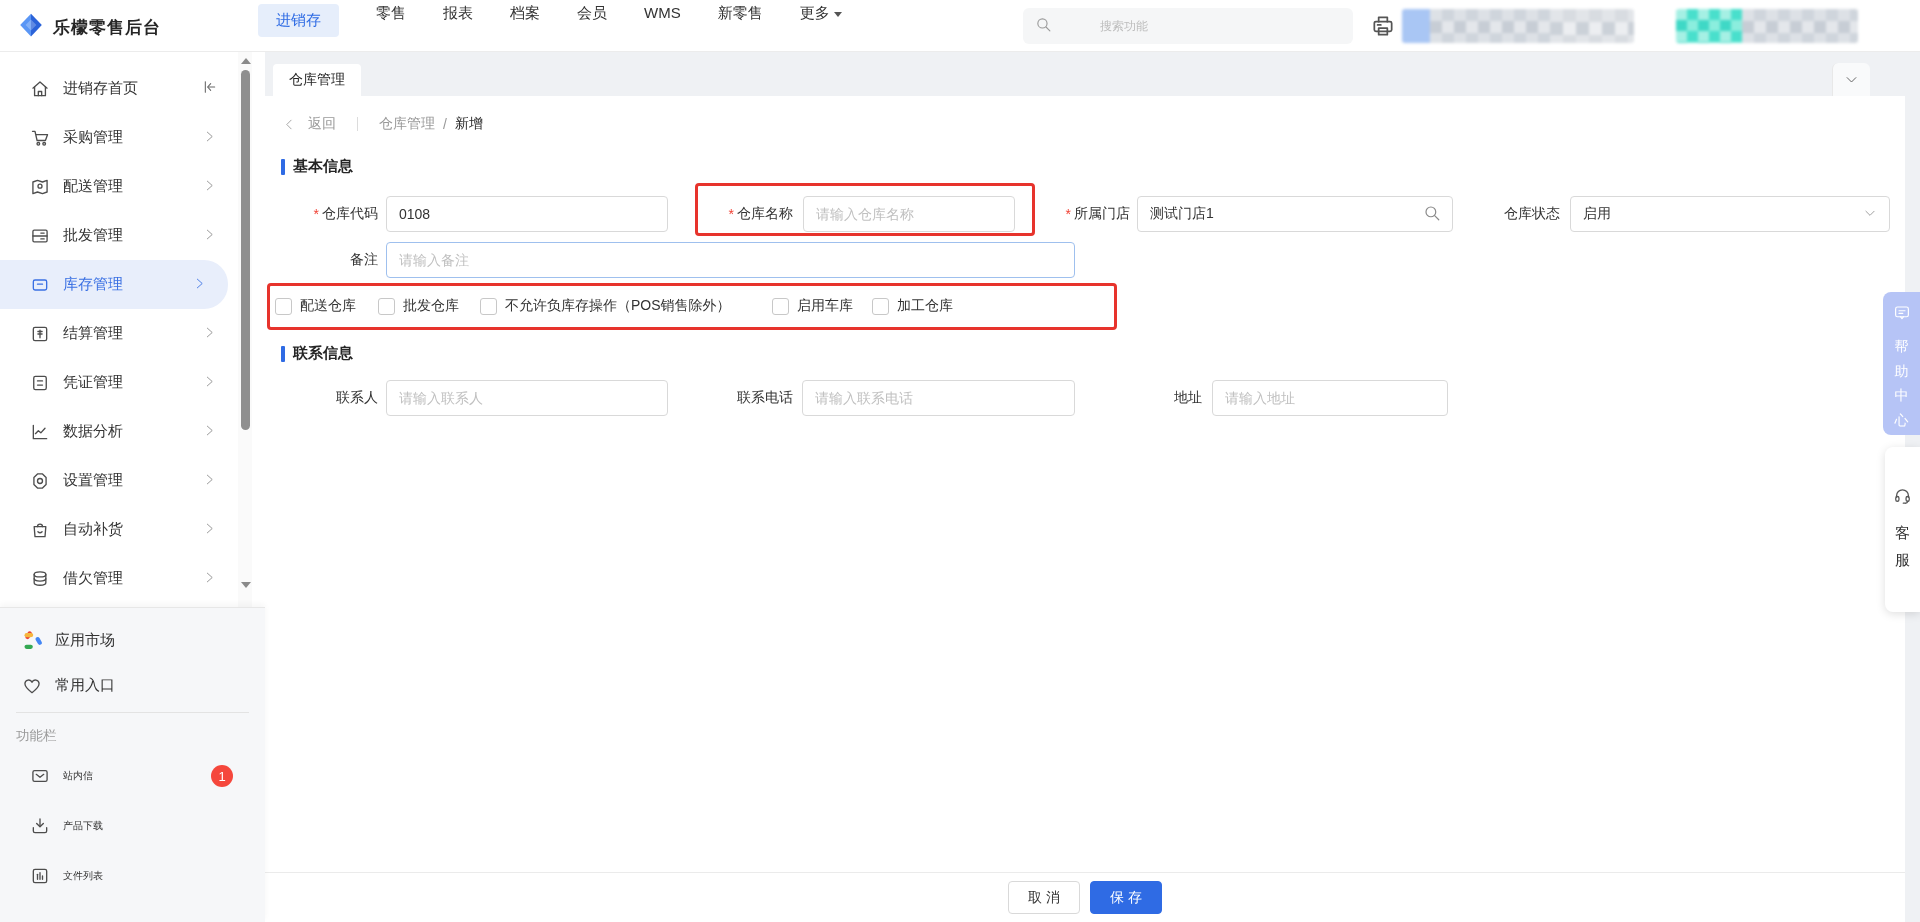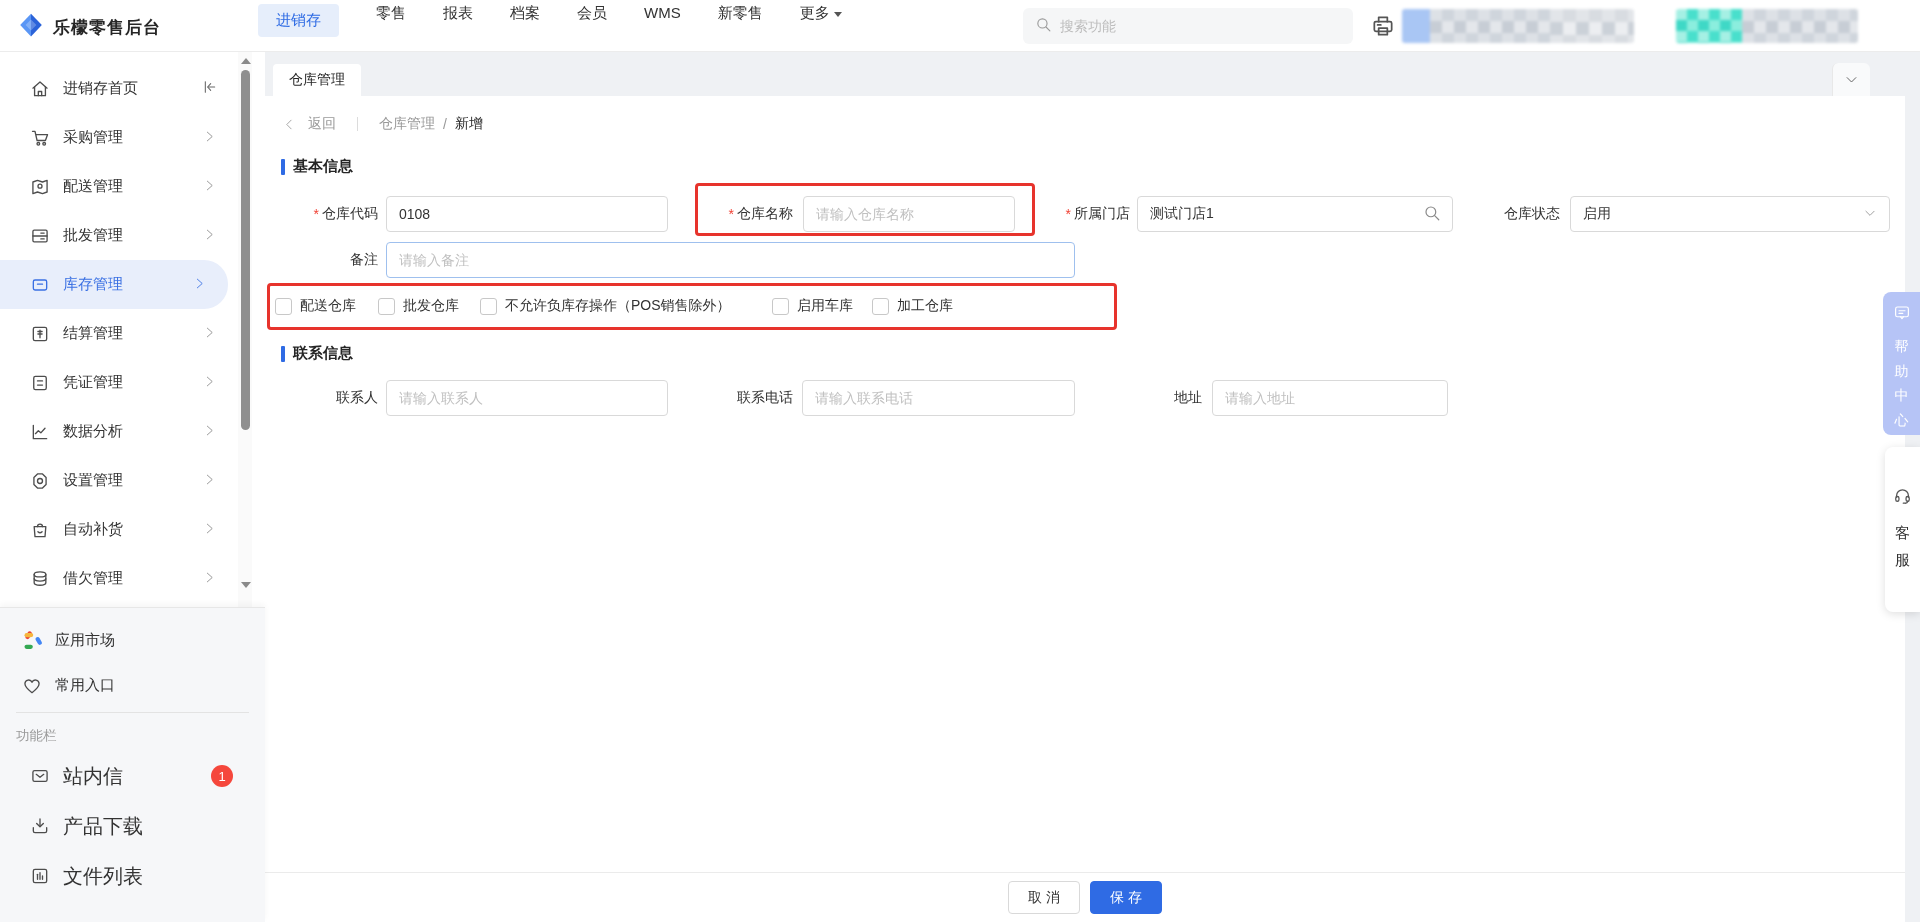--- a/index.html
+++ b/index.html
@@ -9,21 +9,21 @@
 
   
   .topbar { position:absolute; left:0; top:0; width:1920px; height:52px; background:#fff; border-bottom:1px solid #ececec; z-index:30; }
   .logo { position:absolute; left:18px; top:12px; display:flex; align-items:center; gap:9px; }
   .logo-text { font-size:17px; font-weight:bold; color:#262626; letter-spacing:1px; }
   .nav { position:absolute; left:258px; top:4px; height:52px; display:flex; align-items:flex-start; gap:37px; }
   .nav-item { font-size:15px; color:#333; cursor:pointer; white-space:nowrap; display:flex; align-items:center; gap:4px; }
   .nav-item.active { background:#e6eefb; color:#2e6be4; padding:7px 18px; border-radius:4px; }
   .caret { width:0; height:0; border-left:4.5px solid transparent; border-right:4.5px solid transparent; border-top:5.5px solid #555; margin-top:2px; }
   .search-box { position:absolute; left:1023px; top:8px; width:330px; height:36px; background:#f5f6f7; border-radius:6px; display:flex; align-items:center; padding:0 12px; gap:8px; }
-  .search-box input { border:none; outline:none; background:transparent; font-size:14px; width:260px; color:#333; font-family:inherit; }
+  .search-box input { border:none; outline:none; background:transparent; font-size:12px; width:260px; color:#333; font-family:inherit;margin-left:40px; }
   .search-box input::placeholder { color:#bdbdbd; }
   .printer { position:absolute; left:1370px; top:13px; }
   .mosaic { position:absolute; top:9px; height:34px; display:flex; filter:blur(1.6px); border-radius:3px; overflow:hidden; }
   .mosaic .cell { height:100%; }
   .mz-a { left:1402px; width:232px; }
   .mz-b { left:1676px; width:182px; }
   .chk-gray  { background:conic-gradient(#cfd5dc 90deg,#e4e7eb 90deg 180deg,#c7cdd5 180deg 270deg,#dde1e6 270deg); background-size:24px 24px; }
   .chk-gray2 { background:conic-gradient(#d8dce1 90deg,#eceef1 90deg 180deg,#cbd1d8 180deg 270deg,#e2e5e9 270deg); background-size:26px 26px; }
   .chk-blue  { background:#a9c6f4; }
   .chk-teal  { background:conic-gradient(#49dfcc 90deg,#8beede 90deg 180deg,#3fd8c6 180deg 270deg,#a5f0e4 270deg); background-size:22px 22px; }
@@ -50,21 +50,21 @@
 
   
   .side-bottom { position:absolute; left:0; top:555px; width:265px; height:315px; background:#f6f7f9; border-top:1px solid #e7e7e7; box-shadow:0 -3px 6px rgba(0,0,0,0.04); padding-top:10px; }
   .b-item { height:45px; display:flex; align-items:center; padding-left:22px; position:relative; cursor:pointer; }
   .b-item .icn { width:20px; height:20px; margin-right:13px; }
   .b-item .lbl { font-size:15px; color:#333; }
   .b-div { margin:4px 16px 0 16px; border-top:1px solid #e3e3e3; }
   .b-sec { padding:14px 0 6px 16px; font-size:13.5px; color:#9a9a9a; }
   .tool-item { height:50px; display:flex; align-items:center; padding-left:30px; position:relative; cursor:pointer; }
   .tool-item .icn { width:20px; height:20px; margin-right:13px; }
-  .tool-item .lbl { font-size:20px; color:#333; }
+  .tool-item .lbl { font-size:10px; color:#333; }
   .badge { position:absolute; right:32px; top:50%; transform:translateY(-50%); min-width:22px; height:22px; border-radius:11px; background:#f5473c; color:#fff; font-size:13px; display:flex; align-items:center; justify-content:center; }
 
   
   .tabbar { position:absolute; left:265px; top:52px; width:1655px; height:44px; background:#eff1f4; z-index:10; }
   .tab { position:absolute; left:8px; top:12px; height:32px; background:#fff; border-radius:4px 4px 0 0; padding:0 16px; display:flex; align-items:center; font-size:14px; color:#262626; cursor:pointer; }
   .tabs-collapse { position:absolute; right:50px; top:11px; width:38px; height:33px; background:#f9fafb; border-radius:6px 6px 0 0; border-left:1px solid #e8e8e8; display:flex; align-items:center; justify-content:center; cursor:pointer; }
   .right-rail { position:absolute; left:1905px; top:52px; width:15px; height:870px; background:#eff1f4; }
 
   .content { position:absolute; left:265px; top:96px; width:1640px; height:826px; background:#fff; }
 

